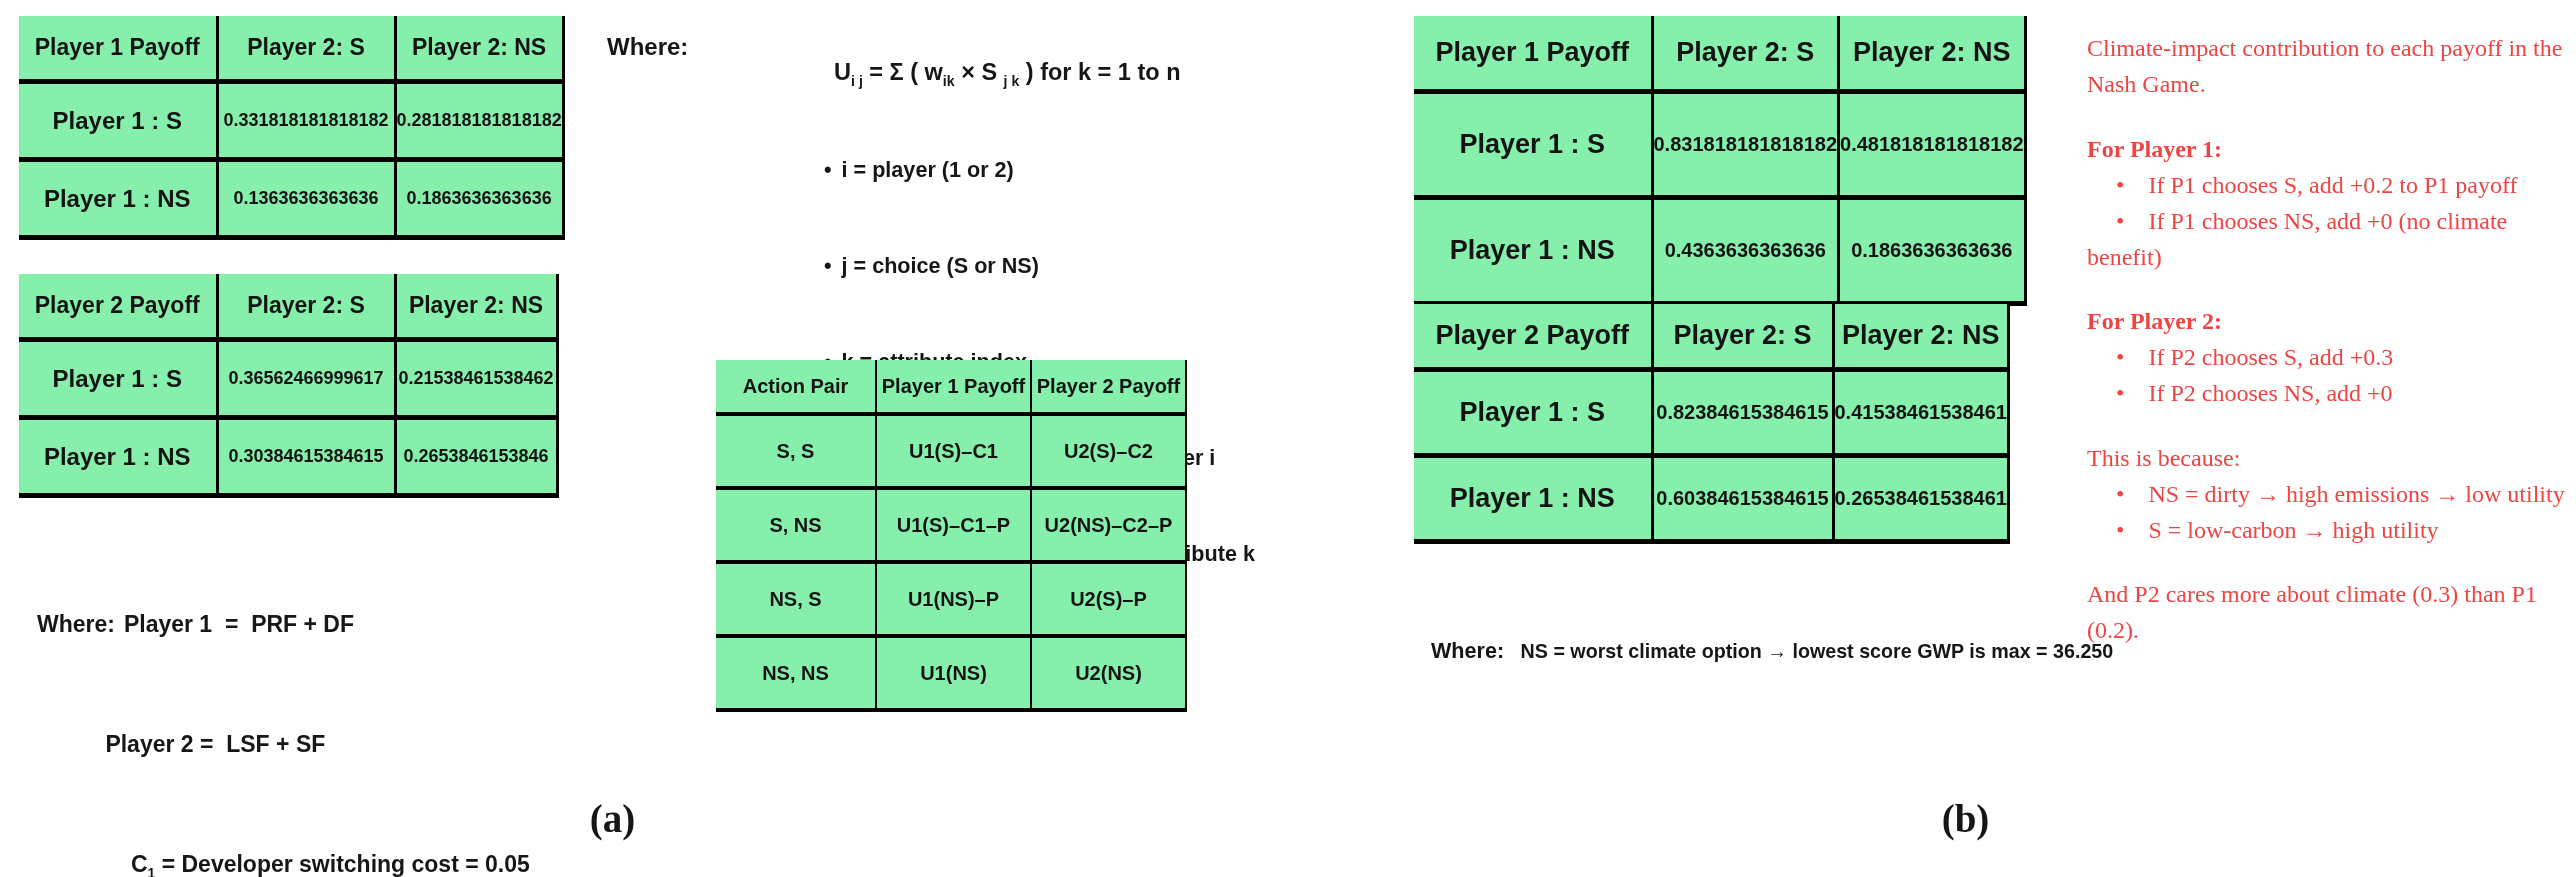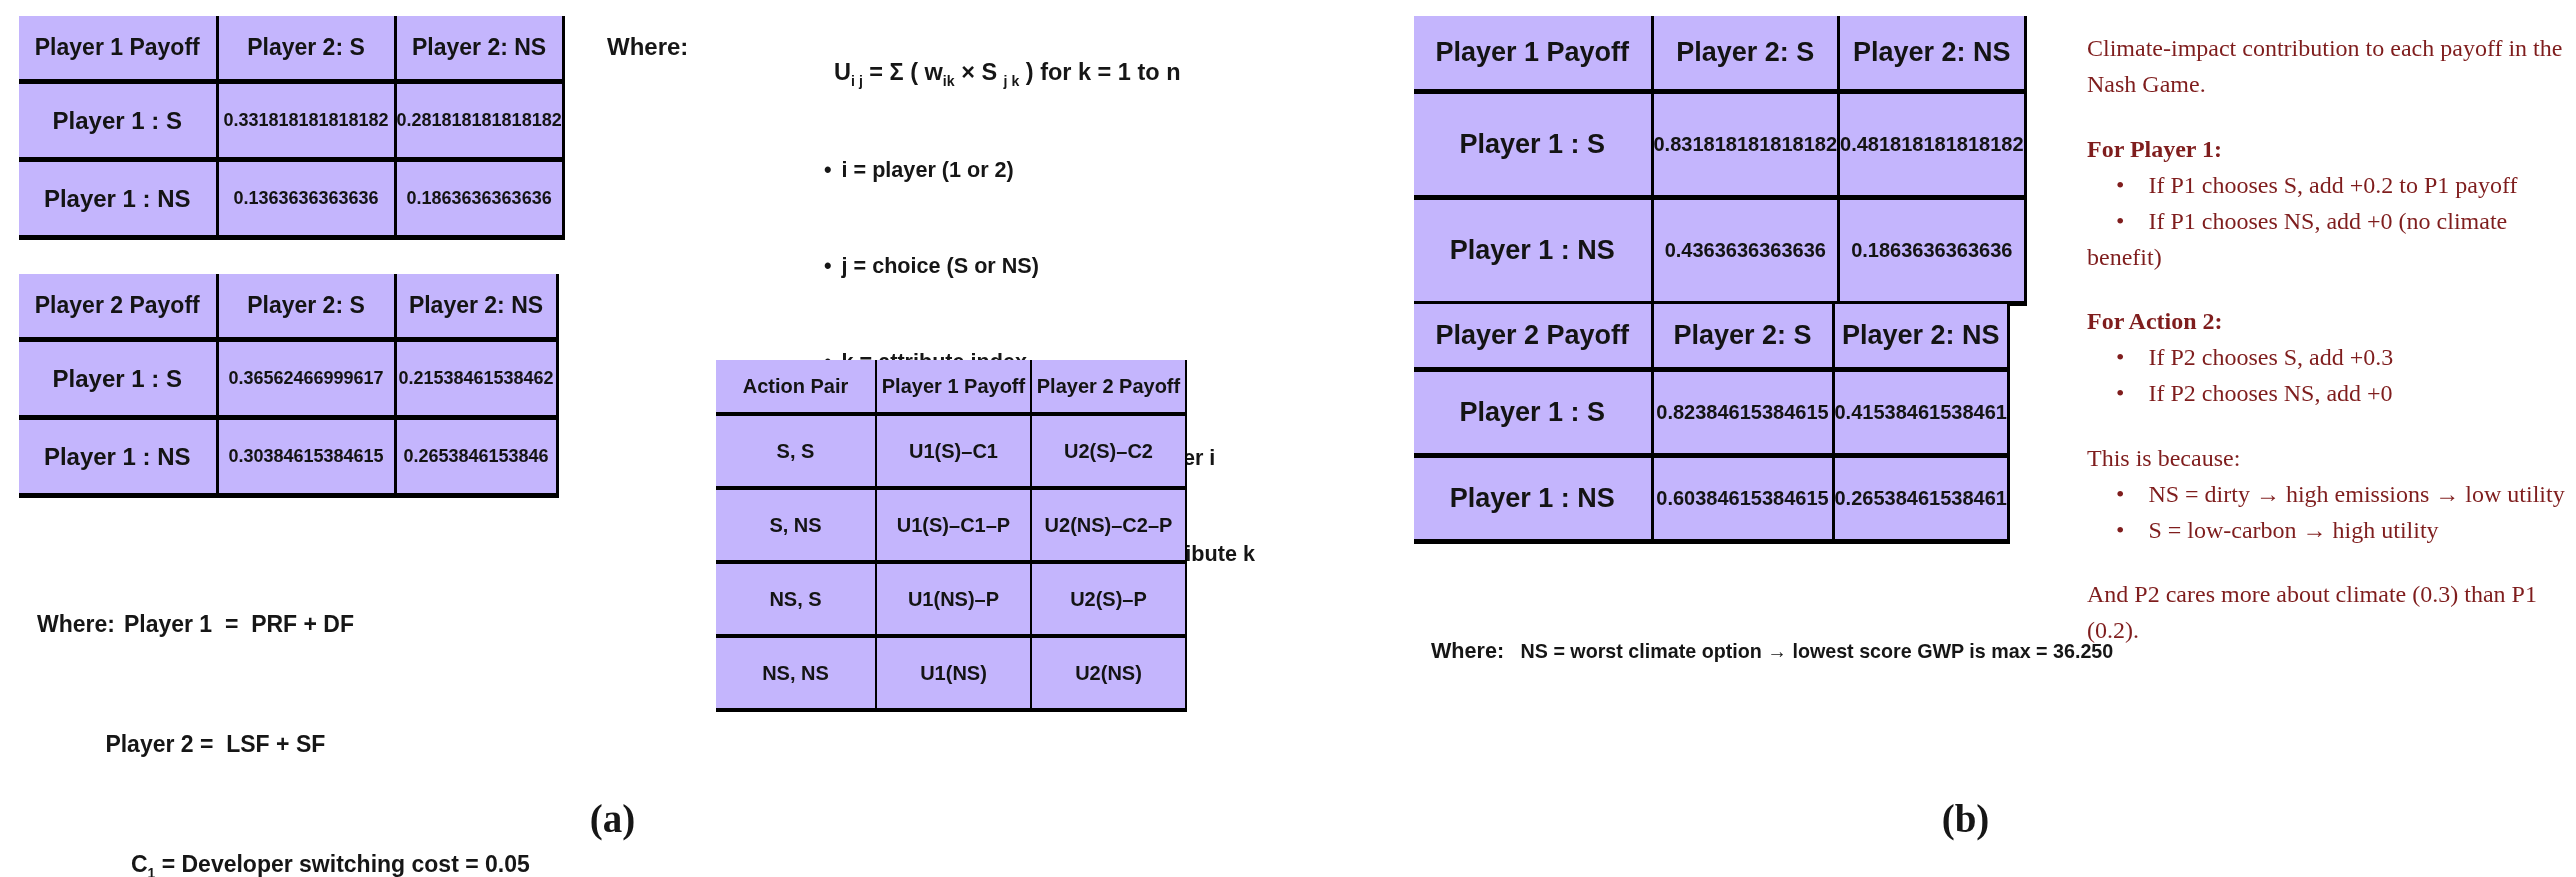--- a/index.html
+++ b/index.html
@@ -5,21 +5,21 @@
 <style>
   html,body{margin:0;padding:0;}
   body{
     width:2576px;height:877px;position:relative;overflow:hidden;
     background:#ffffff;color:#161616;
     font-family:"Liberation Sans", sans-serif;
   }
   .abs{position:absolute;}
 
   
-  table.ptable{border-collapse:collapse;table-layout:fixed;position:absolute;background:#c4b5fd;}
+  table.ptable{border-collapse:collapse;table-layout:fixed;position:absolute;background:#86efac;}
   .ptable td{
     border:0 solid #000;
     text-align:center;vertical-align:middle;padding:0;
     font-weight:700;color:#141414;overflow:hidden;
   }
   .ptable td + td{border-left-width:3.2px;}
   .ptable td:last-child{border-right-width:3.2px;}
   .ptable tr + tr td{border-top-width:5.7px;}
   .ptable tr:last-child td{border-bottom-width:5.7px;}
 
@@ -58,21 +58,21 @@
   .mid-bullets{left:824px;top:90px;font-size:21.6px;font-weight:600;line-height:32px;white-space:pre;}
   .mid-bullets .dot{margin-right:10px;}
 
   
   .where-b{left:1409px;top:569px;font-size:19.7px;font-weight:700;white-space:pre;}
   .where-b .wprefix{margin-right:16.5px;font-size:21.6px;}
   .where-b .l2{margin-top:23px;padding-left:86px;}
 
   
   .notes{left:2087px;top:30px;width:483px;
-    font-family:"Liberation Serif", serif;font-size:24px;line-height:36px;color:#7f1d1d;}
+    font-family:"Liberation Serif", serif;font-size:24px;line-height:36px;color:#ef4444;}
   .notes p{margin:0;}
   .notes .nh{font-weight:bold;}
   .notes .sp{margin-top:28.5px;}
   .notes .nb{text-indent:29px;}
   .notes .ndot{margin-right:24px;}
 
   
   .cap{font-family:"Liberation Serif", serif;font-size:39px;font-weight:bold;
        text-align:center;width:89px;}
 </style>
@@ -244,21 +244,21 @@
   <div>
     <span class="wprefix">Where:</span><span>NS = worst climate option → lowest score GWP is max = 36.250</span>
   </div>
 </div>
 
 <div class="abs notes">
   <p class="np">Climate-impact contribution to each payoff in the Nash Game.</p>
   <p class="np nh sp">For Player 1:</p>
   <p class="nb"><span class="ndot">•</span><span>If P1 chooses S, add +0.2 to P1 payoff</span></p>
   <p class="nb"><span class="ndot">•</span><span>If P1 chooses NS, add +0 (no climate benefit)</span></p>
-  <p class="np nh sp">For Action 2:</p>
+  <p class="np nh sp">For Player 2:</p>
   <p class="nb"><span class="ndot">•</span><span>If P2 chooses S, add +0.3</span></p>
   <p class="nb"><span class="ndot">•</span><span>If P2 chooses NS, add +0</span></p>
   <p class="np sp">This is because:</p>
   <p class="nb"><span class="ndot">•</span><span>NS = dirty → high emissions → low utility</span></p>
   <p class="nb"><span class="ndot">•</span><span>S = low-carbon → high utility</span></p>
   <p class="np sp">And P2 cares more about climate (0.3) than P1 (0.2).</p>
 </div>
 
 <div class="abs cap" style="left:1921px;top:796px;">(b)</div>
 

